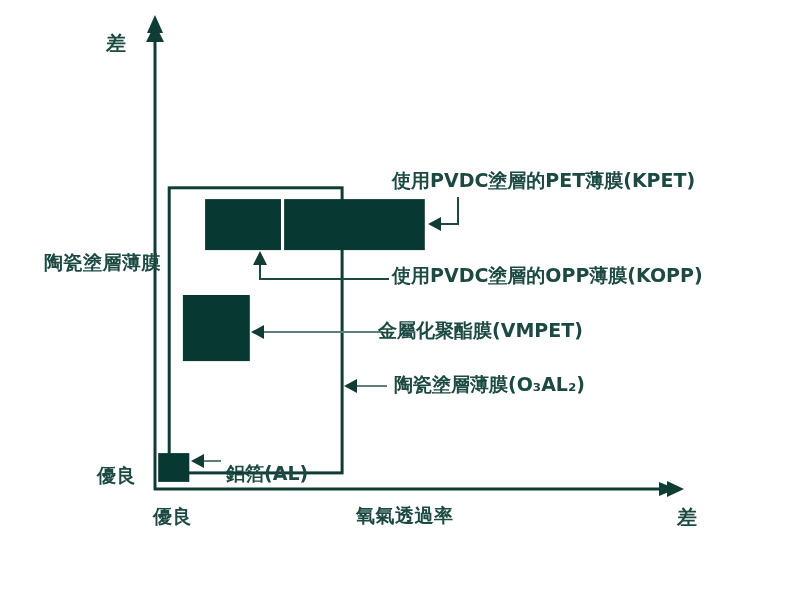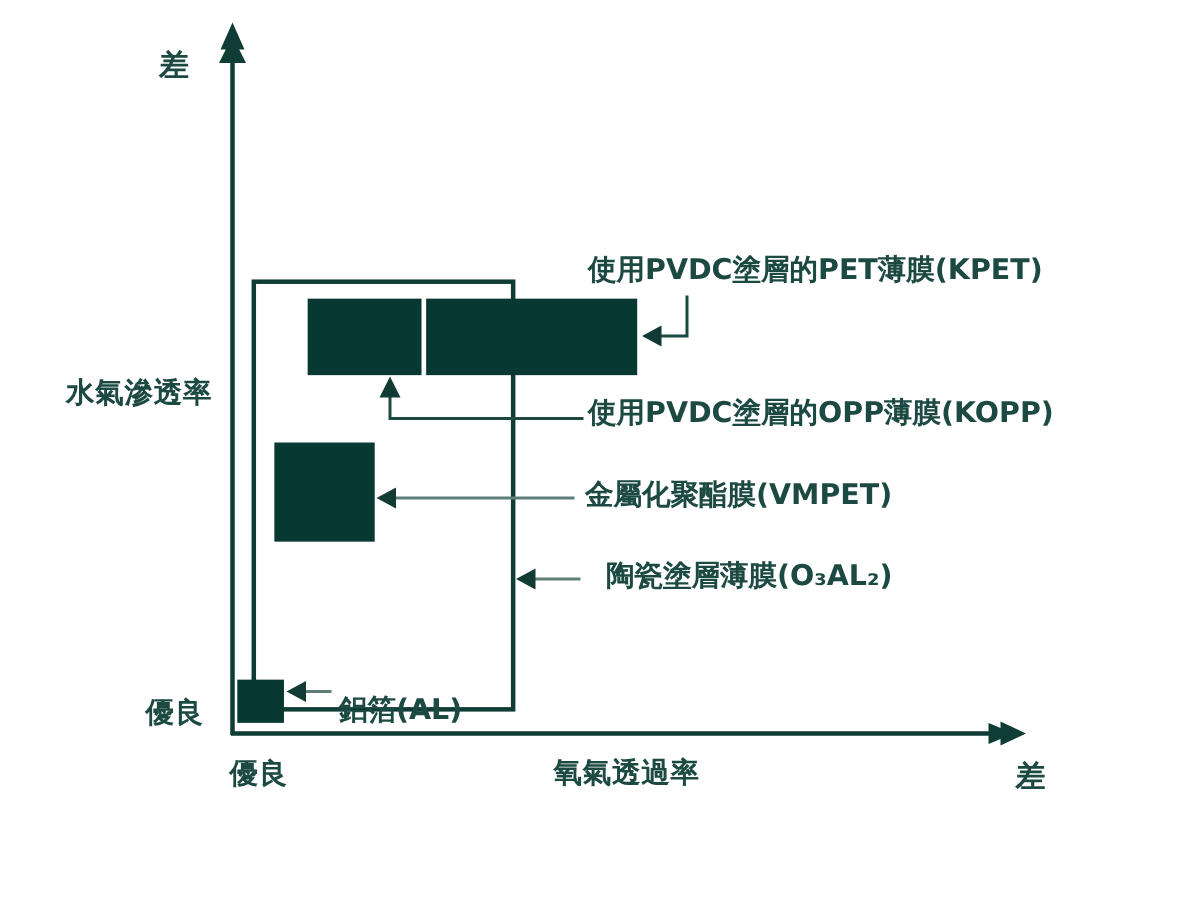--- a/index.html
+++ b/index.html
@@ -64,26 +64,26 @@
 
       <line class="conn-light" x1="387" y1="386" x2="351" y2="386"></line>
       <polygon class="ah" points="344,386 357,379 357,393"></polygon>
 
       <line class="conn-light" x1="221" y1="461" x2="198" y2="461"></line>
       <polygon class="ah" points="191,461 204,454 204,468"></polygon>
     </g>
   </svg>
 
   <div class="lbl s20" style="left:106px;top:33px">差</div>
-  <div class="lbl s19" style="left:44px;top:253px">水氣滲透率</div>
+  <div class="lbl s19" style="left:44px;top:253px">陶瓷塗層薄膜</div>
   <div class="lbl s19" style="left:97px;top:466px">優良</div>
   <div class="lbl s19" style="left:153px;top:507px">優良</div>
-  <div class="lbl s19" style="left:369px;top:506px">氧氣透過率</div>
+  <div class="lbl s19" style="left:356px;top:506px">氧氣透過率</div>
   <div class="lbl s20" style="left:677px;top:507px">差</div>
 
   <div class="lbl s19" style="left:392px;top:266px;letter-spacing:0">使用PVDC塗層的OPP薄膜(KOPP)</div>
   <div class="lbl s19" style="left:392px;top:171px;letter-spacing:0">使用PVDC塗層的PET薄膜(KPET)</div>
-  <div class="lbl s19" style="left:390px;top:321px;letter-spacing:0">金屬化聚酯膜(VMPET)</div>
-  <div class="lbl s19" style="left:404px;top:375px;letter-spacing:0">陶瓷塗層薄膜(O₃AL₂)</div>
+  <div class="lbl s19" style="left:378px;top:321px;letter-spacing:0">金屬化聚酯膜(VMPET)</div>
+  <div class="lbl s19" style="left:394px;top:375px;letter-spacing:0">陶瓷塗層薄膜(O₃AL₂)</div>
   <div class="lbl s19" style="left:226px;top:464px;letter-spacing:0">鋁箔(AL)</div>
 
 
 </div>
 
 </body></html>

